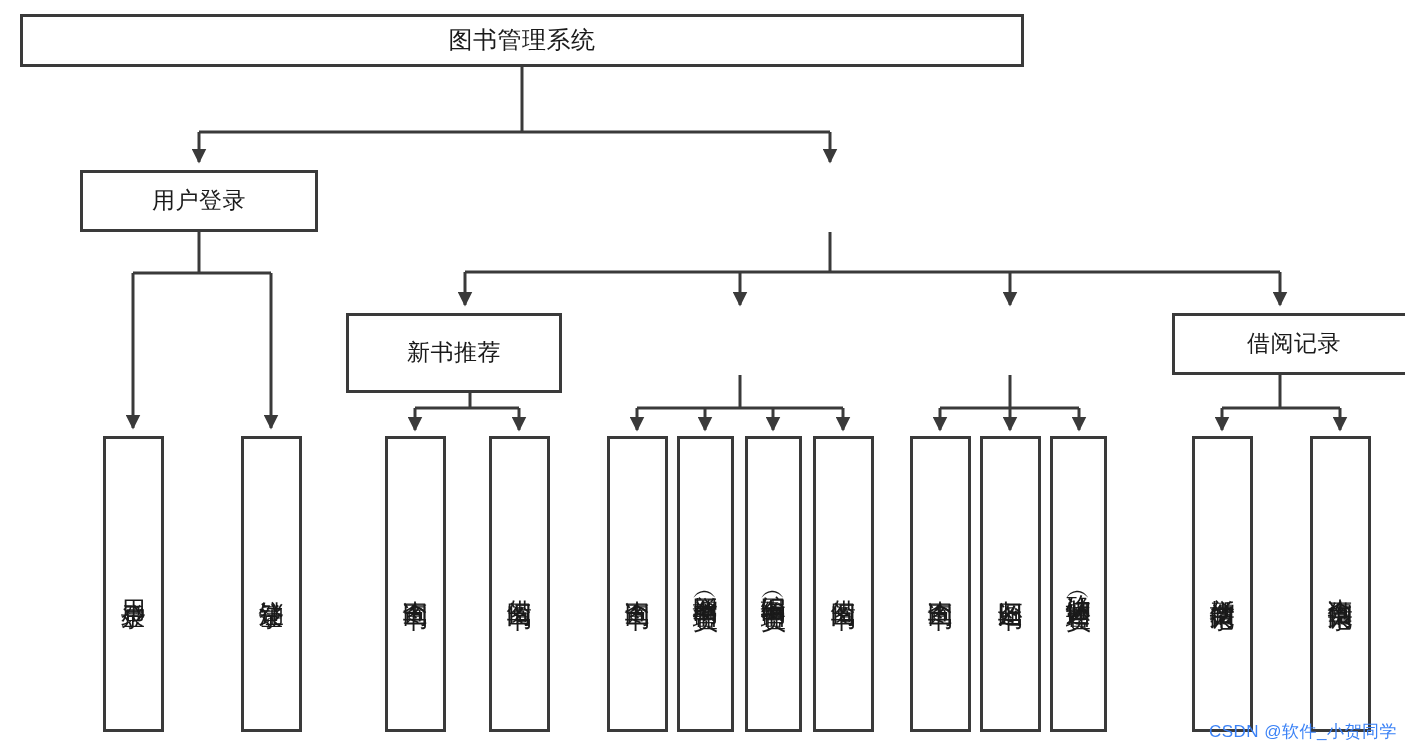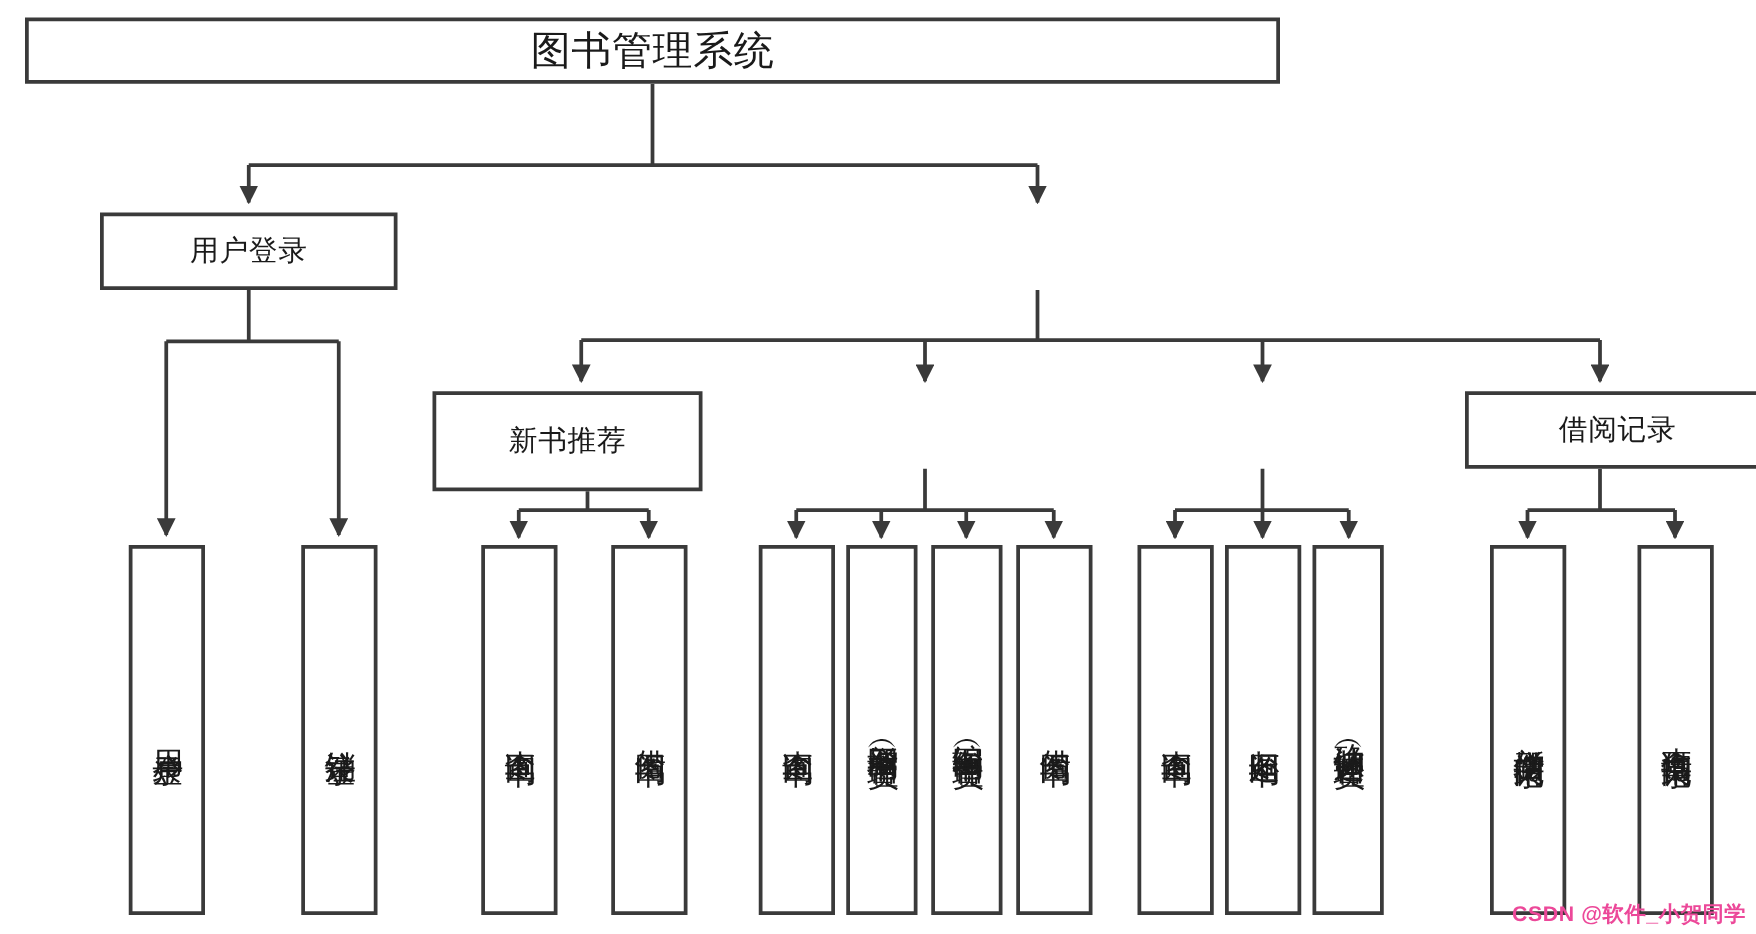--- a/index.html
+++ b/index.html
@@ -37,45 +37,44 @@
   }
   .node .lbl {
     display: block;
     line-height: 1.12;
     letter-spacing: 0.5px;
   }
   .node.horiz .lbl {
     font-size: 23px;
   }
   .node.root .lbl {
-    font-size: 32px;
+    font-size: 24px;
   }
   .node.vert {
     align-items: center;
     justify-content: center;
   }
   .node.vert .lbl {
     writing-mode: vertical-rl;
     text-orientation: upright;
     font-size: 25px;
     line-height: 1.3;
     letter-spacing: 2px;
     white-space: nowrap;
     max-height: 100%;
   }
   #watermark {
     position: absolute;
     right: 8px;
     bottom: 4px;
     font-size: 17px;
-    color: #ec4899;
+    color: #3b82f6;
     font-family: "Liberation Sans", "DejaVu Sans", sans-serif;
     white-space: nowrap;
     letter-spacing: 0.5px;
-    font-weight: bold;
   }
 </style>
 </head>
 <body>
 
 <div id="canvas">
 
   <svg id="edges" viewBox="0 0 1405 747" width="1405" height="747">
     <defs>
       <marker id="arrow" viewBox="0 0 10 10" refX="9" refY="5" markerWidth="5" markerHeight="5" orient="auto-start-reverse">

